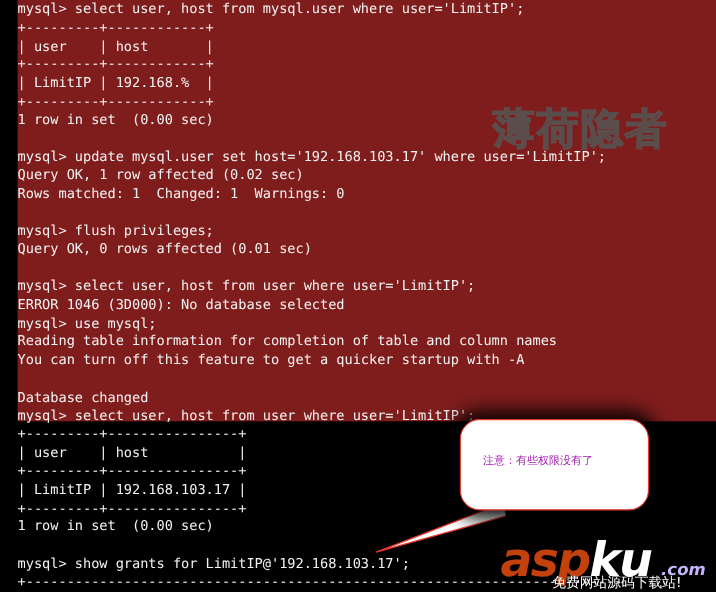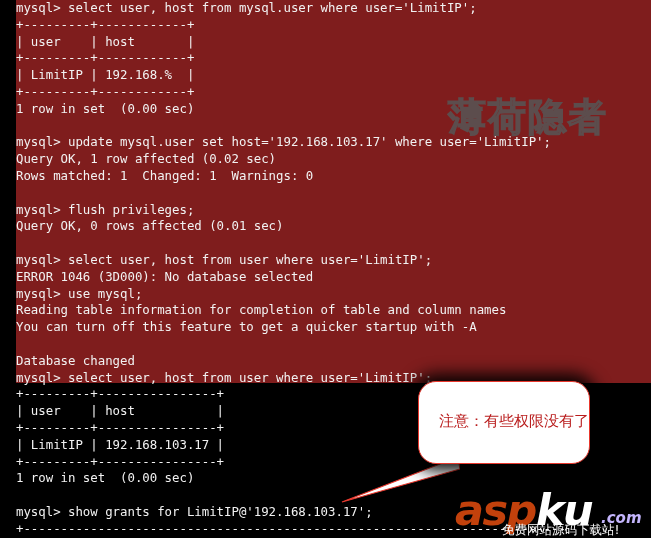--- a/index.html
+++ b/index.html
@@ -64,22 +64,22 @@
     border-radius: 18px;
     box-sizing: border-box;
     box-shadow: 0 0 16px 7px rgba(0,0,0,0.95);
     z-index: 12;
   }
   #callout-text {
     position: absolute;
     left: 20px;
     top: 30px;
     font-family: "DejaVu Sans", "Liberation Sans", sans-serif;
-    font-size: 15px;
-    color: #b91c1c;
+    font-size: 10px;
+    color: #a21caf;
     white-space: nowrap;
     letter-spacing: 0px;
   }
   #callout-tail {
     position: absolute;
     left: 330px;
     top: 455px;
     width: 130px;
     height: 50px;
     z-index: 11;

